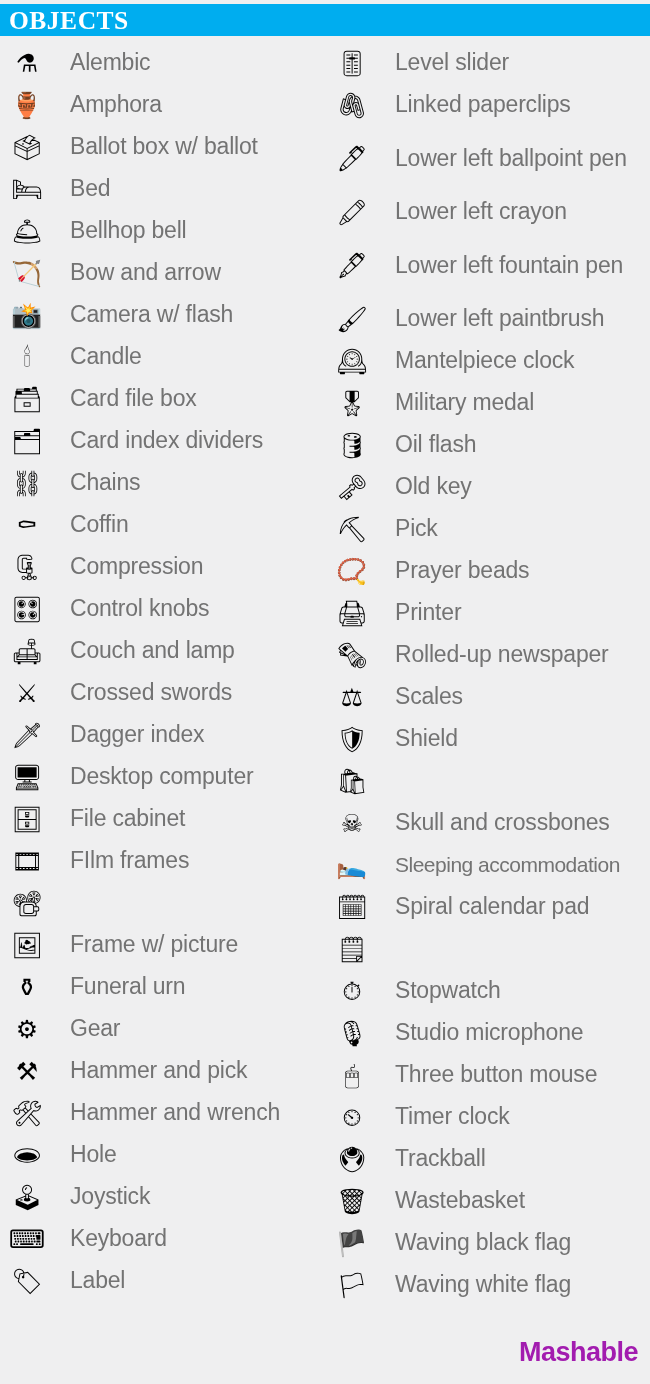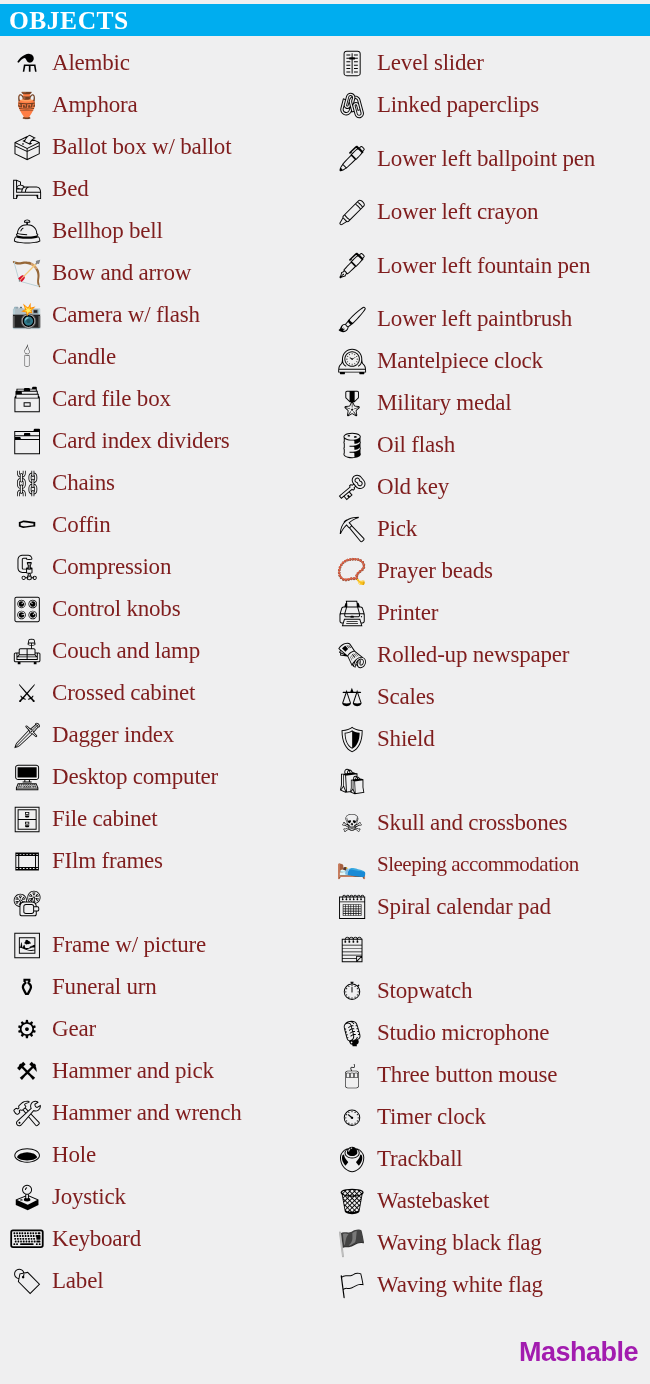--- a/index.html
+++ b/index.html
@@ -67,26 +67,27 @@
     min-width: 38px;
     text-align: center;
     font-size: 25px;
     line-height: 1;
     font-family: "DejaVu Sans", sans-serif;
     display: flex;
     align-items: center;
     justify-content: center;
   }
   .item-label {
-    font-family: Liberation Serif, serif;
+    font-family: Liberation Sans, sans-serif;
     font-size: 23px;
-    color: #7f1d1d;
+    color: #737373;
     line-height: 1.12;
     padding-left: 6px;
     letter-spacing: -0.2px;
+    margin-left: 18px;
   }
   .item.two-line { min-height: 65px; }
   .item.two-line .item-label { max-width: 252px; }
   .item.tight .item-label {
     font-size: 21px;
     letter-spacing: -0.5px;
   }
 
   .footer {
     position: absolute;
@@ -165,21 +166,21 @@
         <div class="item">
           <span class="item-icon">🎛</span>
           <span class="item-label">Control knobs</span>
         </div>
         <div class="item">
           <span class="item-icon">🛋</span>
           <span class="item-label">Couch and lamp</span>
         </div>
         <div class="item">
           <span class="item-icon">⚔</span>
-          <span class="item-label">Crossed cabinet</span>
+          <span class="item-label">Crossed swords</span>
         </div>
         <div class="item">
           <span class="item-icon">🗡</span>
           <span class="item-label">Dagger index</span>
         </div>
         <div class="item">
           <span class="item-icon">🖥</span>
           <span class="item-label">Desktop computer</span>
         </div>
         <div class="item">

